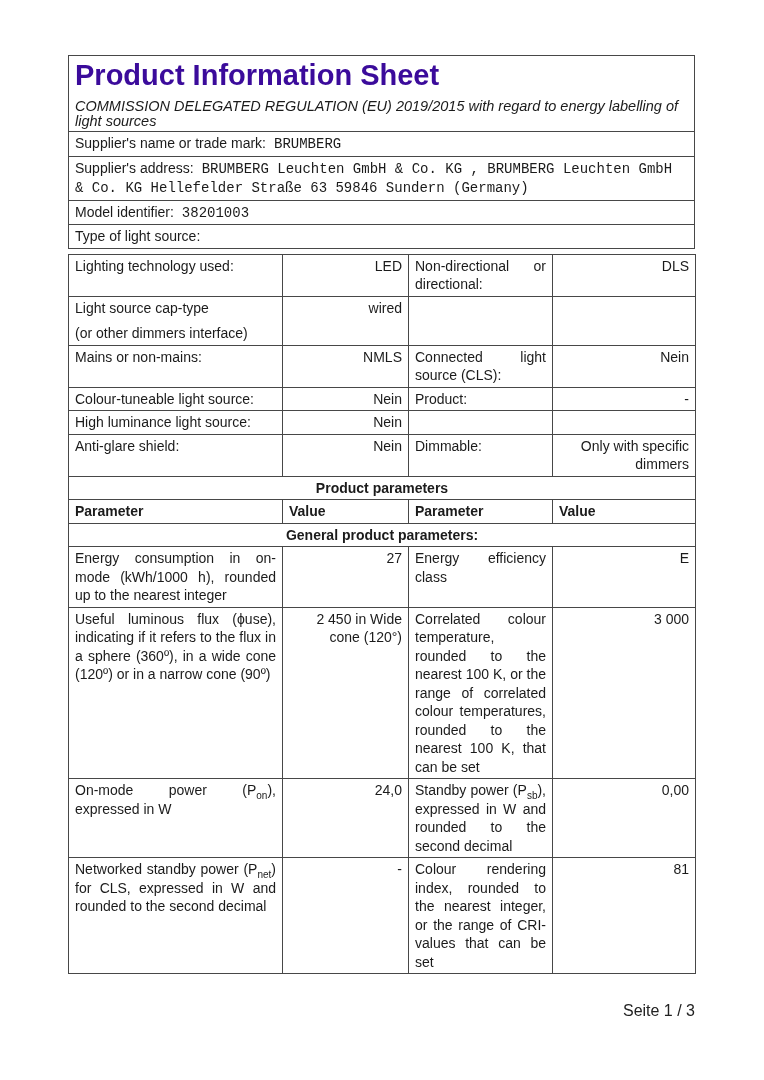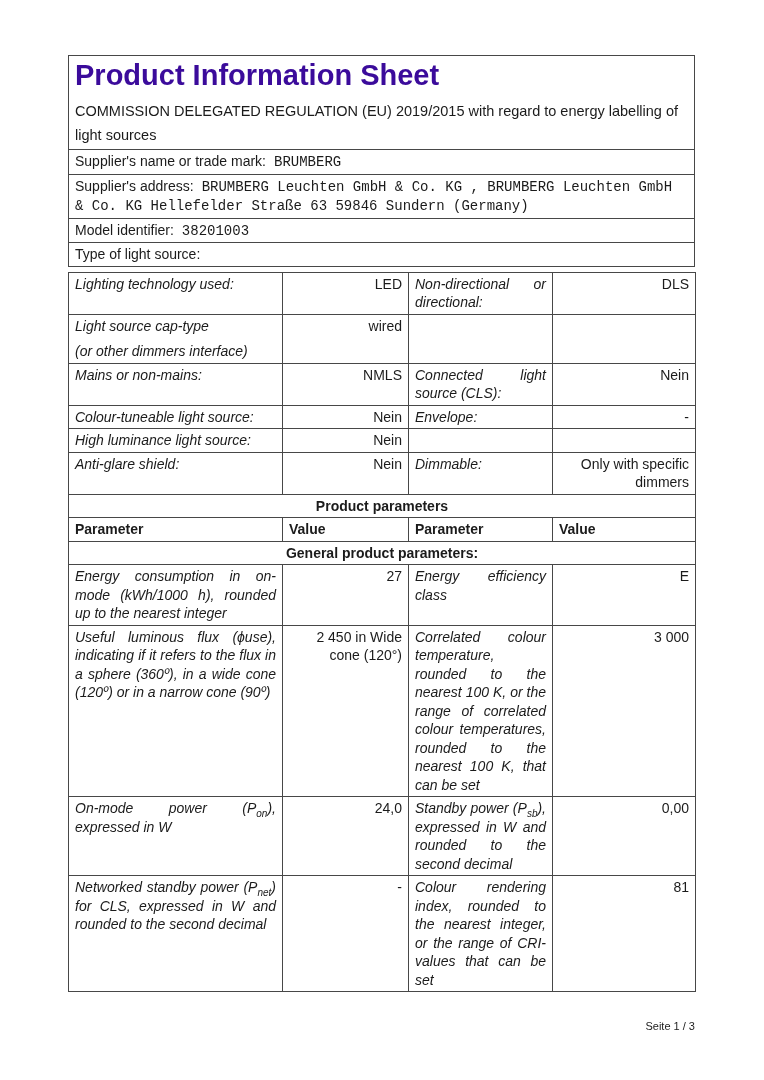--- a/index.html
+++ b/index.html
@@ -34,42 +34,42 @@
   }
   
   td.titlecell { padding: 6px 8px 8px 8px; }
   .doc-title {
     color: #3b0b9b;
     font-size: 29px;
     font-weight: bold;
     line-height: 34px;
     margin: 0 0 7px 0;
   }
-  .regulation { font-size: 14.5px; line-height: 24px; }
+  .regulation { font-size: 14.5px; line-height: 15px; font-style: italic; }
   td.kvrow { padding: 5px 8px; }
   .lbl { font-weight: normal; }
   .val { margin-left: 8px; font-family: Liberation Mono, monospace; }
   
-  td.pcell { text-align: justify; font-style: italic; }
+  td.pcell { text-align: justify; }
   td.vcell { text-align: right; }
   td.span-head {
     text-align: center;
     font-weight: bold;
     padding: 1px 6px;
   }
   td.colhead { padding: 1px 6px 2px 6px; font-weight: bold; }
   .gap { height: 5px; }
   .line2 { margin-top: 7px; }
   .narrow-wrap { display: inline-block; max-width: 110px; }
   sub.subscript { font-size: 10px; line-height: 0; }
   .footer {
     margin-top: 28px;
     width: 627px;
     text-align: right;
-    font-size: 11px;
+    font-size: 16px;
     color: #222222;
   }
 </style>
 </head>
 <body>
 
 <div class="page">
   <div class="content">
 
     <table class="sheet">
@@ -131,21 +131,21 @@
       </tr>
       <tr>
         <td class="pcell">Mains or non-mains:</td>
         <td class="vcell">NMLS</td>
         <td class="pcell">Connected light source (CLS):</td>
         <td class="vcell">Nein</td>
       </tr>
       <tr>
         <td class="pcell">Colour-tuneable light source:</td>
         <td class="vcell">Nein</td>
-        <td class="pcell">Envelope:</td>
+        <td class="pcell">Product:</td>
         <td class="vcell">-</td>
       </tr>
       <tr>
         <td class="pcell">High luminance light source:</td>
         <td class="vcell">Nein</td>
         <td class="pcell"></td>
         <td class="vcell"></td>
       </tr>
       <tr>
         <td class="pcell">Anti-glare shield:</td>

